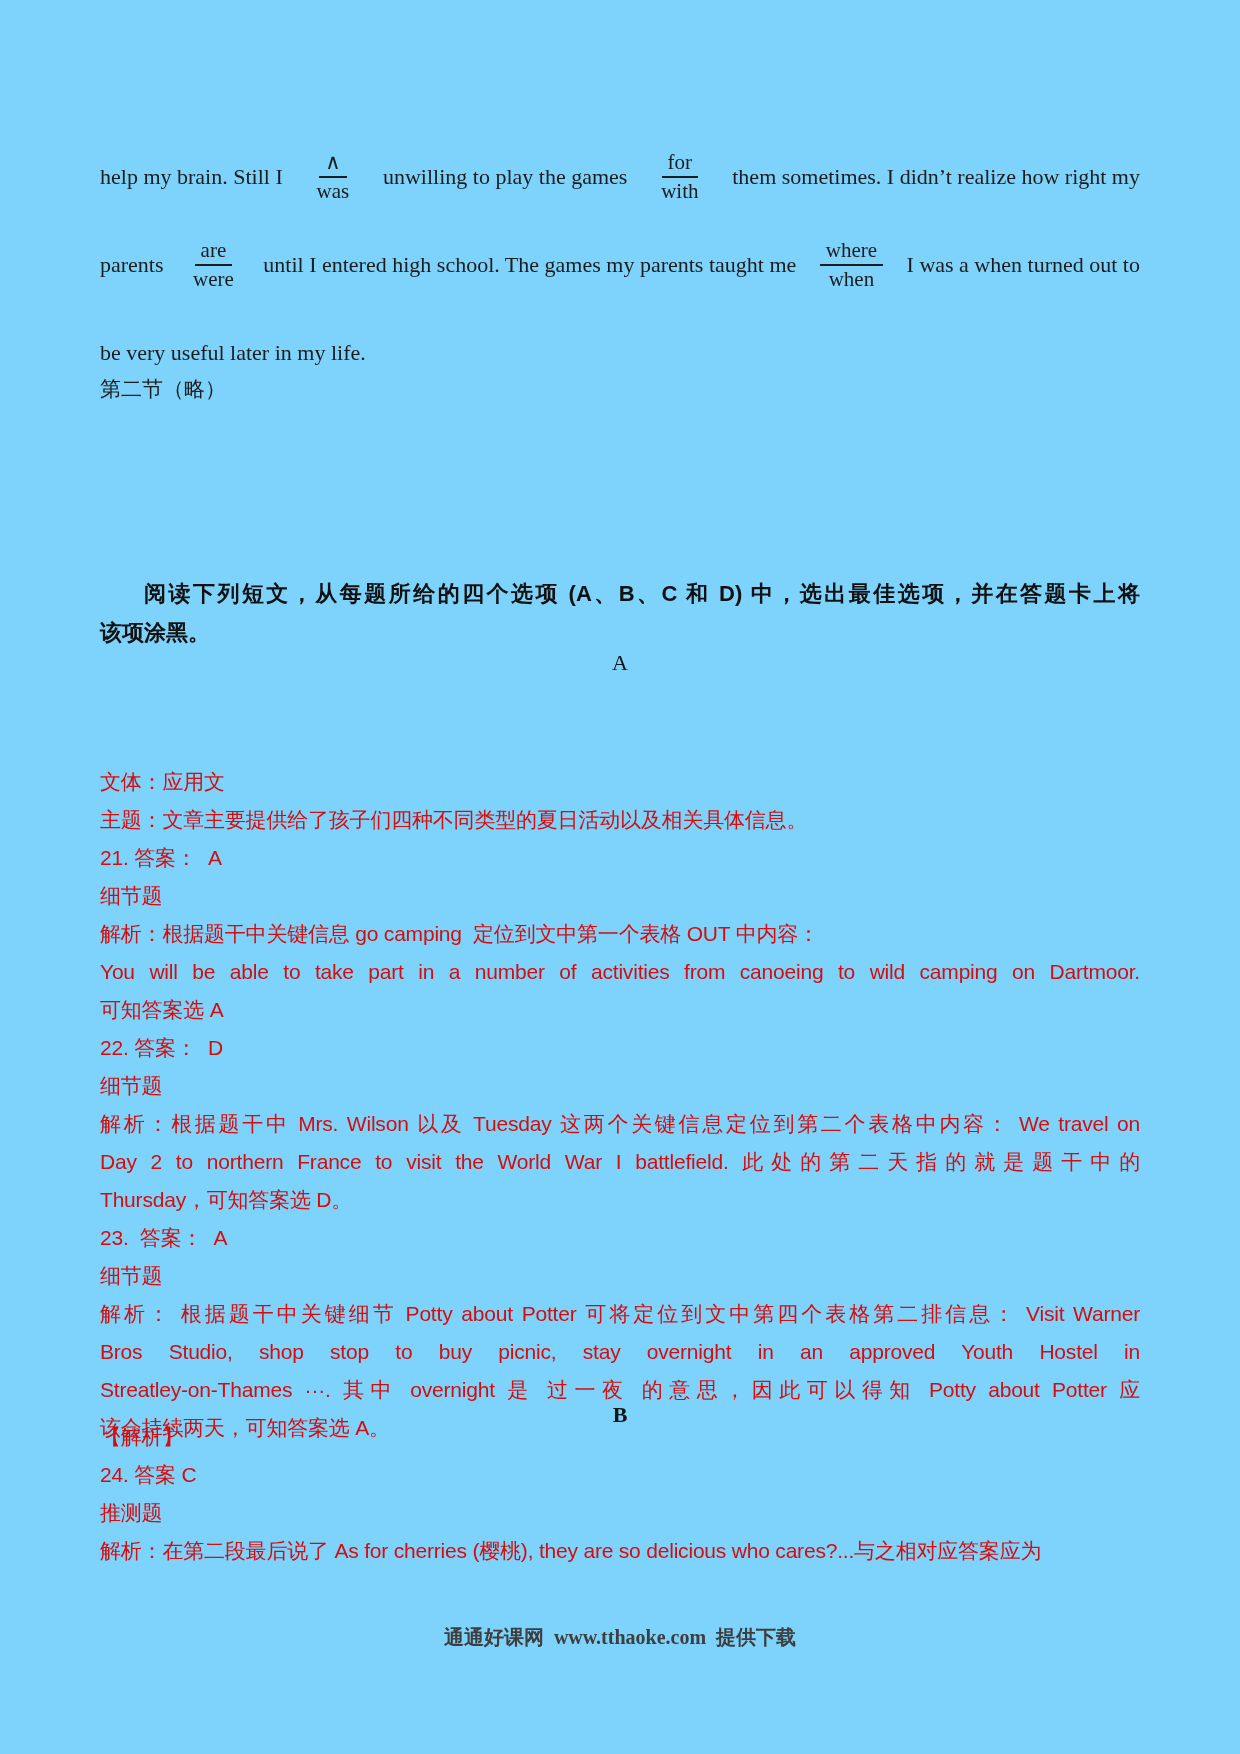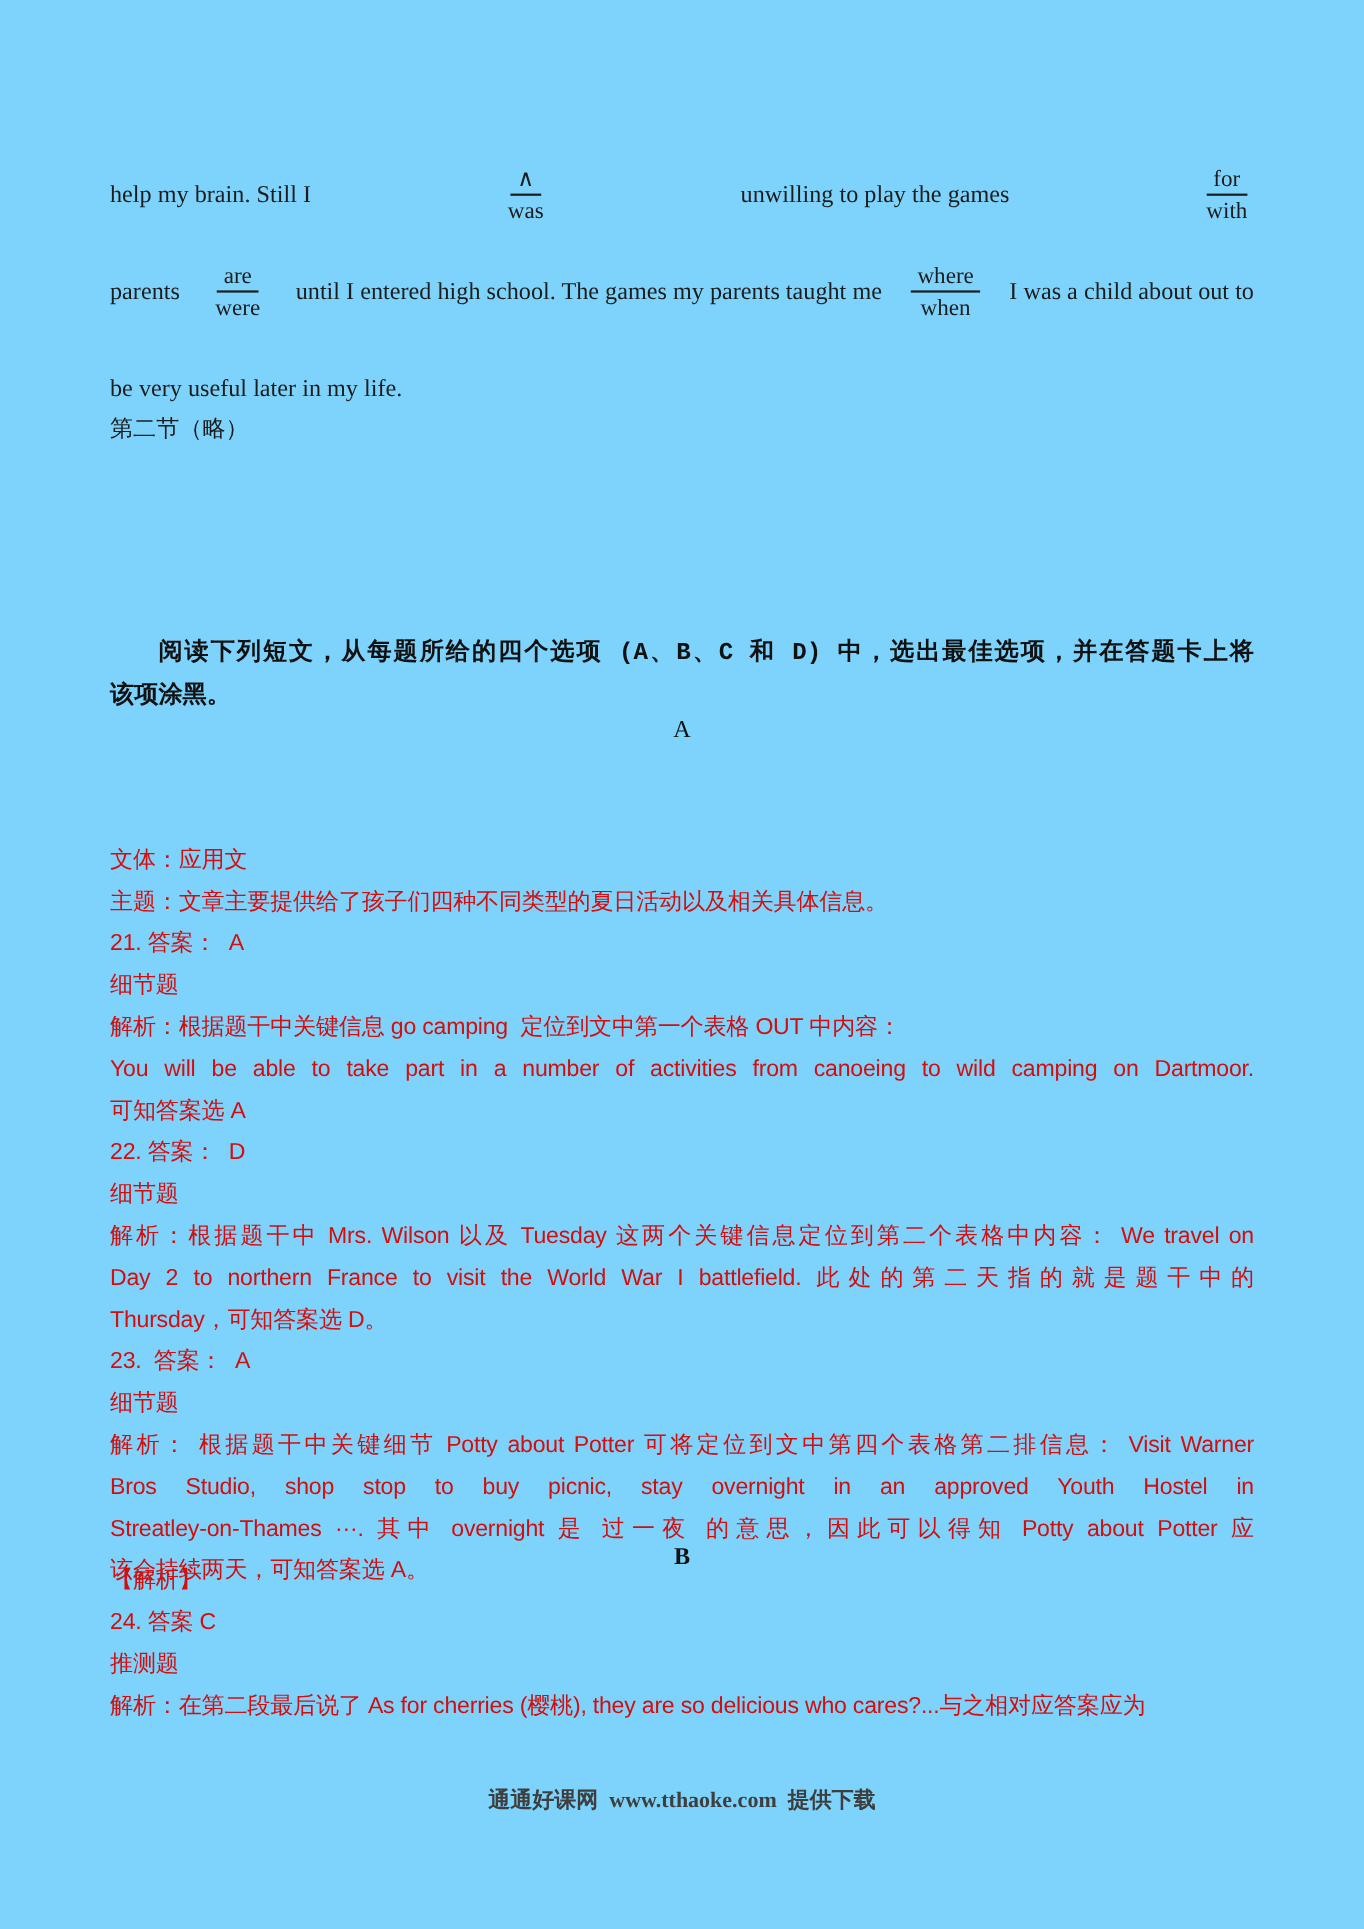--- a/index.html
+++ b/index.html
@@ -51,40 +51,41 @@
     <span data-bind="passage.line1.seg1">help my brain. Still I</span>
     <span class="frac">
       <span class="frac-top" data-bind="passage.line1.frac1_top">∧</span>
       <span class="frac-bottom" data-bind="passage.line1.frac1_bottom">was</span>
     </span>
     <span data-bind="passage.line1.seg2">unwilling to play the games</span>
     <span class="frac">
       <span class="frac-top" data-bind="passage.line1.frac2_top">for</span>
       <span class="frac-bottom" data-bind="passage.line1.frac2_bottom">with</span>
     </span>
+    <span data-bind="passage.line1.seg3">them sometimes. I didn’t realize how right my</span>
   </div>
 
   <div class="abs p-line p-flex" style="top:238px;">
     <span data-bind="passage.line2.seg1">parents</span>
     <span class="frac">
       <span class="frac-top" data-bind="passage.line2.frac1_top">are</span>
       <span class="frac-bottom" data-bind="passage.line2.frac1_bottom">were</span>
     </span>
     <span data-bind="passage.line2.seg2">until I entered high school. The games my parents taught me</span>
     <span class="frac">
       <span class="frac-top" data-bind="passage.line2.frac2_top">where</span>
       <span class="frac-bottom" data-bind="passage.line2.frac2_bottom">when</span>
     </span>
-    <span data-bind="passage.line2.seg3">I was a child about out to</span>
+    <span data-bind="passage.line2.seg3">I was a when turned out to</span>
   </div>
 
   <div class="abs p-line" style="top:340px;" data-bind="passage.line3">be very useful later in my life.</div>
   <div class="abs p-line cjk-note" style="top:376px;" data-bind="passage.section_note">第二节（略）</div>
 
-  <div class="abs instruction" style="top:574px;font-family:Liberation Mono, monospace;">
+  <div class="abs instruction" style="top:574px;">
     <div class="indent stretch" data-bind="instruction.line1">阅读下列短文，从每题所给的四个选项 (A、B、C 和 D) 中，选出最佳选项，并在答题卡上将</div>
     <div data-bind="instruction.line2">该项涂黑。</div>
   </div>
 
   <div class="abs letter" style="top:650px;" data-bind="section_a_label">A</div>
   <div class="abs red-block" style="top:727px;" id="red-a">
       <div class="red-line">文体：应用文</div>
       <div class="red-line">主题：文章主要提供给了孩子们四种不同类型的夏日活动以及相关具体信息。</div>
       <div class="red-line">21. 答案：  A</div>
       <div class="red-line">细节题</div>

